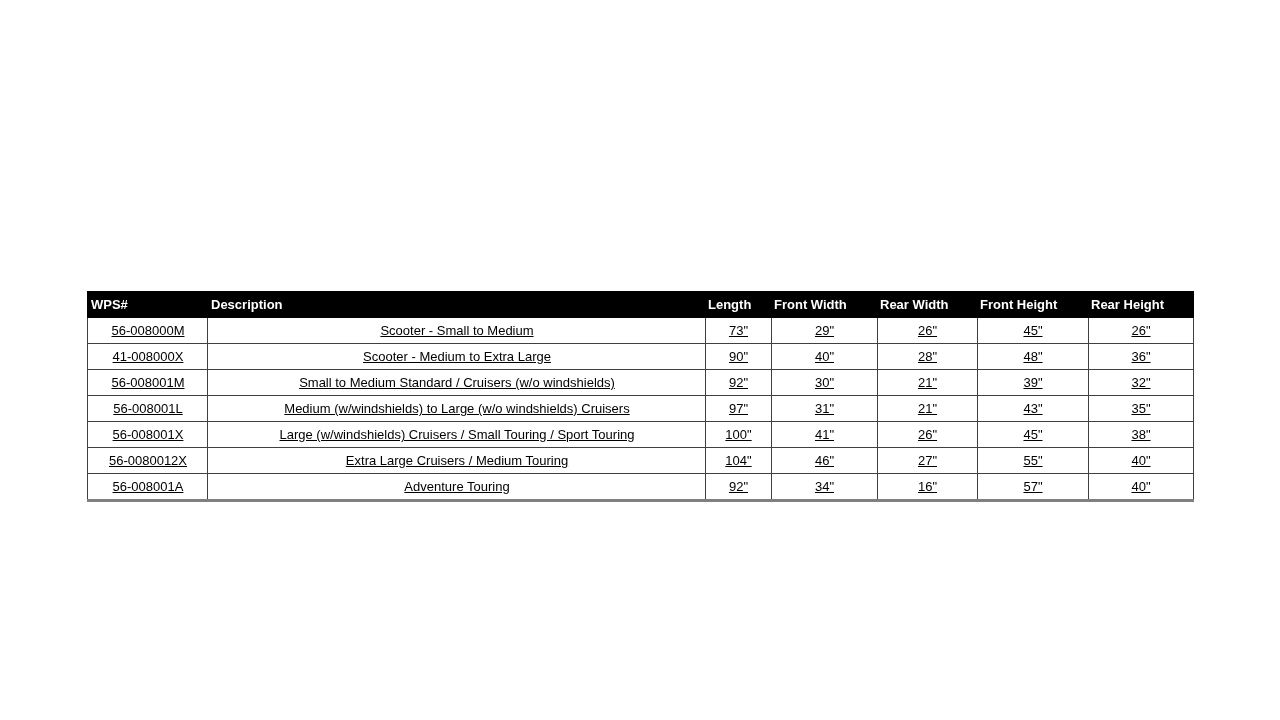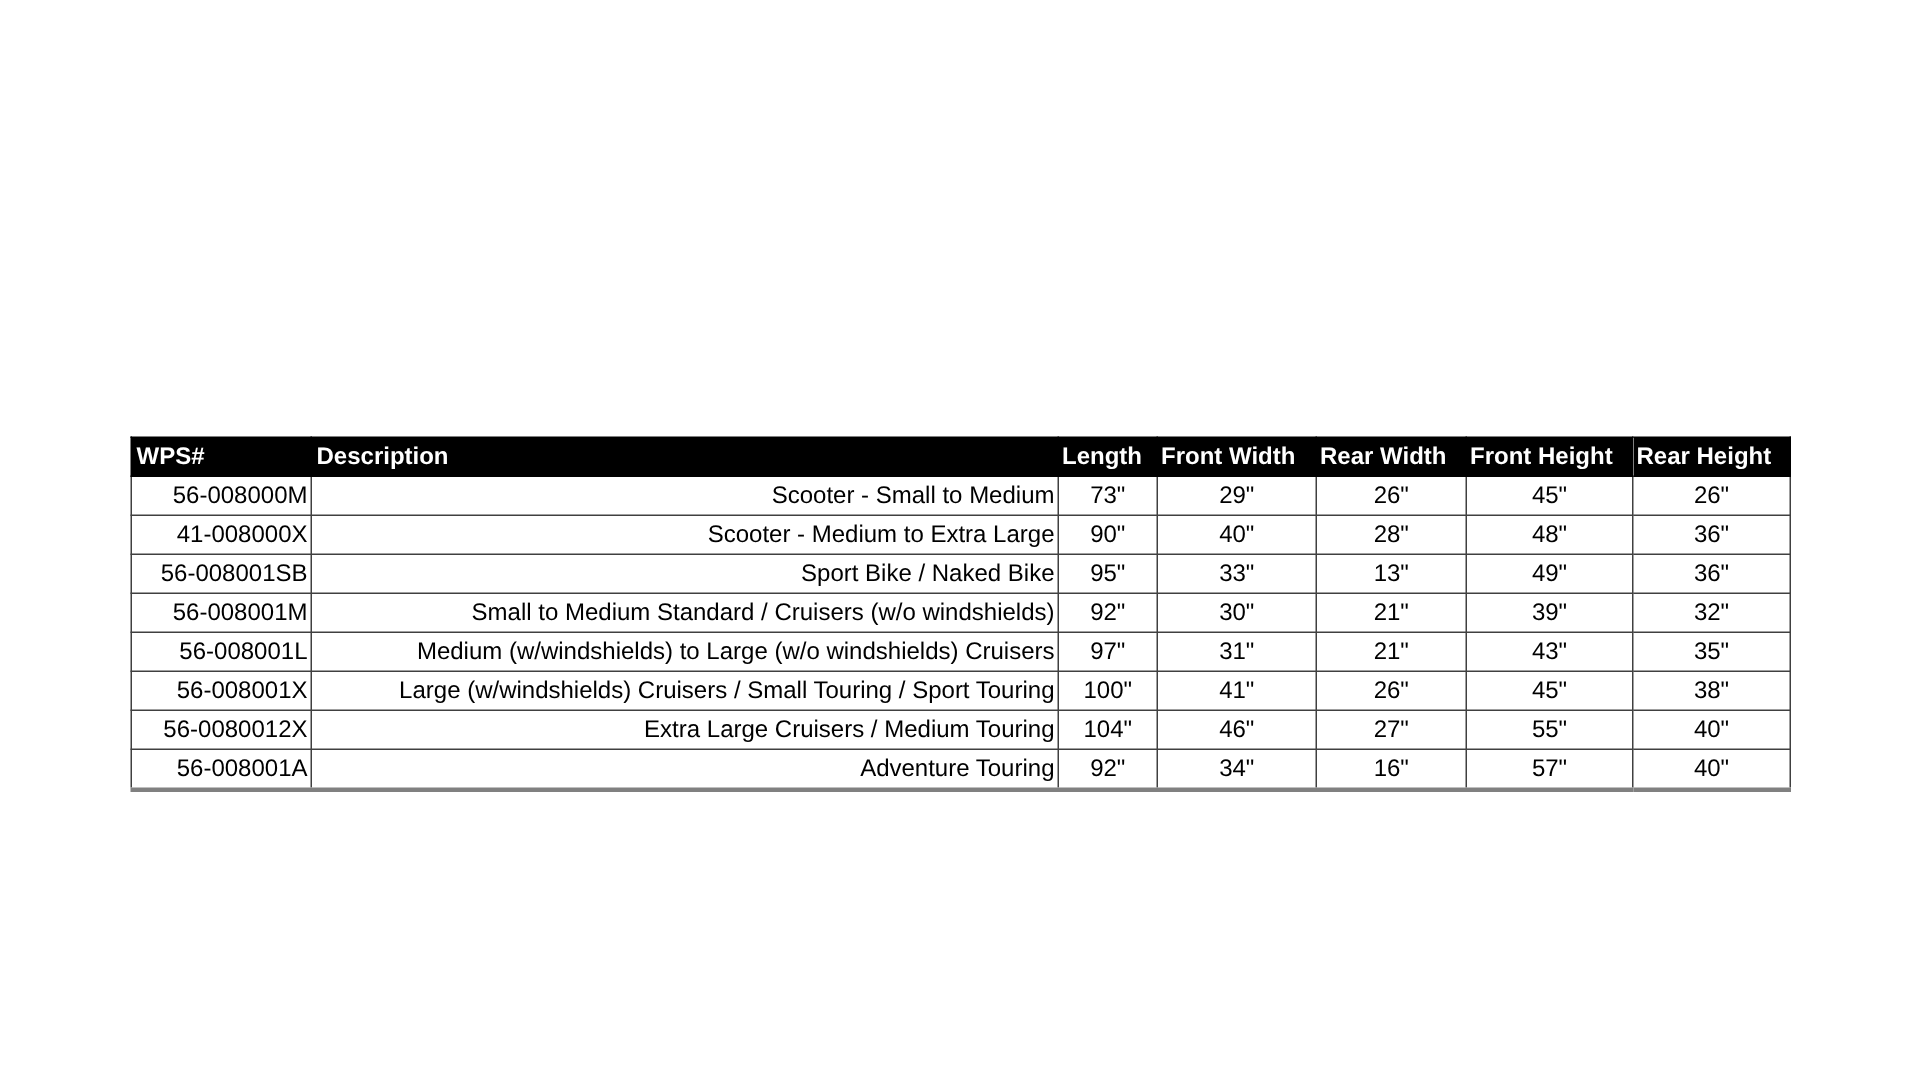--- a/index.html
+++ b/index.html
@@ -14,22 +14,23 @@
     position: relative;
     overflow: hidden;
   }
   .spec-table {
     position: absolute;
     left: 87px;
     top: 291px;
     border-collapse: collapse;
     table-layout: fixed;
     width: 1106px;
-    font-size: 16px;
+    font-size: 13px;
     color: #000000;
+    text-decoration: underline;
   }
   .spec-table col.c0 { width: 120px; }
   .spec-table col.c1 { width: 498px; }
   .spec-table col.c2 { width: 66px; }
   .spec-table col.c3 { width: 106px; }
   .spec-table col.c4 { width: 100px; }
   .spec-table col.c5 { width: 111px; }
   .spec-table col.c6 { width: 105px; }
 
   .spec-table th {
@@ -50,21 +51,21 @@
   .spec-table td {
     height: 25px;
     padding: 0 2px;
     border: 1px solid #404040;
     background: #ffffff;
     text-align: center;
     white-space: nowrap;
     overflow: hidden;
   }
   .spec-table td.align-left {
-    text-align: right;
+    text-align: center;
     padding-left: 3px;
     margin-top: 32px;
   }
   .spec-table tbody tr:last-child td {
     border-bottom: 3px solid #808080;
   }
 </style>
 </head>
 <body>
 
@@ -102,29 +103,20 @@
       <tr>
         <td class="align-left">41-008000X</td>
         <td class="align-left">Scooter - Medium to Extra Large</td>
         <td>90"</td>
         <td>40"</td>
         <td>28"</td>
         <td>48"</td>
         <td>36"</td>
       </tr>
       <tr>
-        <td class="align-left">56-008001SB</td>
-        <td class="align-left">Sport Bike / Naked Bike</td>
-        <td>95"</td>
-        <td>33"</td>
-        <td>13"</td>
-        <td>49"</td>
-        <td>36"</td>
-      </tr>
-      <tr>
         <td class="align-left">56-008001M</td>
         <td class="align-left">Small to Medium Standard / Cruisers (w/o windshields)</td>
         <td>92"</td>
         <td>30"</td>
         <td>21"</td>
         <td>39"</td>
         <td>32"</td>
       </tr>
       <tr>
         <td class="align-left">56-008001L</td>

